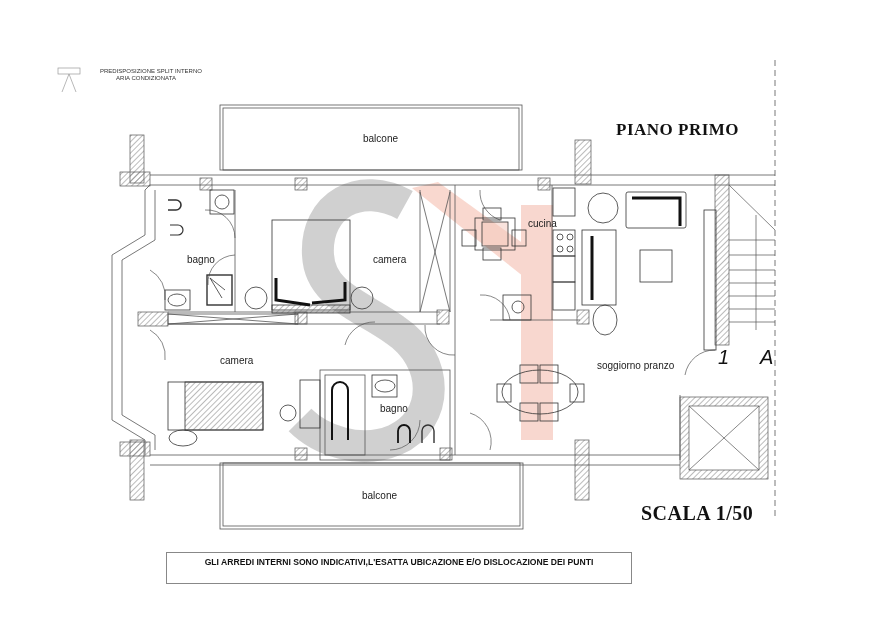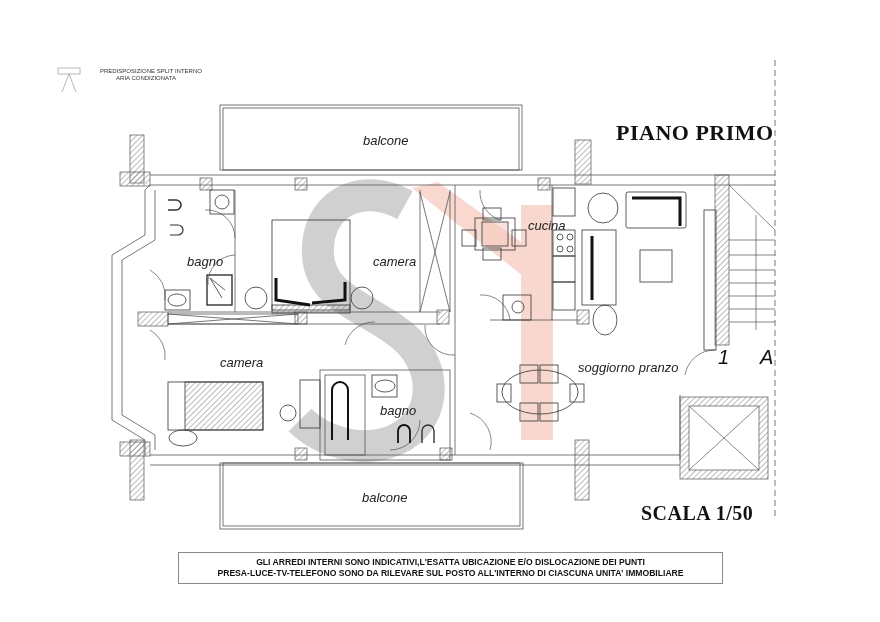--- a/index.html
+++ b/index.html
@@ -1,20 +1,20 @@
 <!DOCTYPE html>
 <html><head>
 <meta charset="utf-8">
 <style>
   html,body{margin:0;padding:0;background:#ffffff;}
   body{width:880px;height:622px;position:relative;overflow:hidden;font-family:"Liberation Sans",sans-serif;}
   .abs{position:absolute;}
   .legend-text{font-size:6px;line-height:7px;color:#333;text-align:center;white-space:nowrap;}
-  .title{font-family:"Liberation Serif",serif;font-weight:bold;font-size:22px;color:#111;letter-spacing:0.5px;}
-  .room{font-size:13px;font-style:italic;color:#222;white-space:nowrap;}
+  .title{font-family:"Liberation Serif",serif;font-weight:bold;font-size:17px;color:#111;letter-spacing:0.5px;}
+  .room{font-size:10px;color:#222;white-space:nowrap;}
   .unit{font-style:italic;font-size:20px;color:#111;}
   .notice{border:1px solid #888;box-sizing:border-box;font-weight:bold;font-size:8.6px;line-height:11px;color:#111;text-align:center;padding-top:4px;}
   svg{position:absolute;left:0;top:0;}
 </style>
 </head>
 <body>
 
 <svg width="880" height="622" viewBox="0 0 880 622">
   <defs>
     <pattern id="hatch" width="4" height="4" patternUnits="userSpaceOnUse" patternTransform="rotate(45)">
@@ -213,22 +213,21 @@
 
 <div class="abs title" style="left:616px;top:120px;">PIANO PRIMO</div>
 <div class="abs title" style="left:641px;top:502px;font-size:20px;">SCALA  1/50</div>
 
 <div class="abs room" style="left:363px;top:133px;">balcone</div>
 <div class="abs room" style="left:187px;top:254px;">bagno</div>
 <div class="abs room" style="left:373px;top:254px;">camera</div>
 <div class="abs room" style="left:516px;top:218px;margin-left:12px;">cucina</div>
 <div class="abs room" style="left:220px;top:355px;">camera</div>
 <div class="abs room" style="left:380px;top:403px;">bagno</div>
-<div class="abs room" style="left:578px;top:360px;">soggiorno pranzo</div>
+<div class="abs room" style="left:597px;top:360px;">soggiorno pranzo</div>
 <div class="abs room" style="left:362px;top:490px;">balcone</div>
 
 <div class="abs unit" style="left:718px;top:346px;">1</div>
 <div class="abs unit" style="left:760px;top:346px;">A</div>
 
-<div class="abs notice" style="left:178px;top:552px;width:545px;height:32px;">
+<div class="abs notice" style="left:166px;top:552px;width:466px;height:32px;">
   <div>GLI ARREDI INTERNI SONO INDICATIVI,L'ESATTA UBICAZIONE  E/O DISLOCAZIONE DEI PUNTI</div>
-  <div>PRESA-LUCE-TV-TELEFONO SONO DA RILEVARE SUL POSTO ALL'INTERNO DI CIASCUNA UNITA' IMMOBILIARE</div>
 </div>
 
 </body></html>

